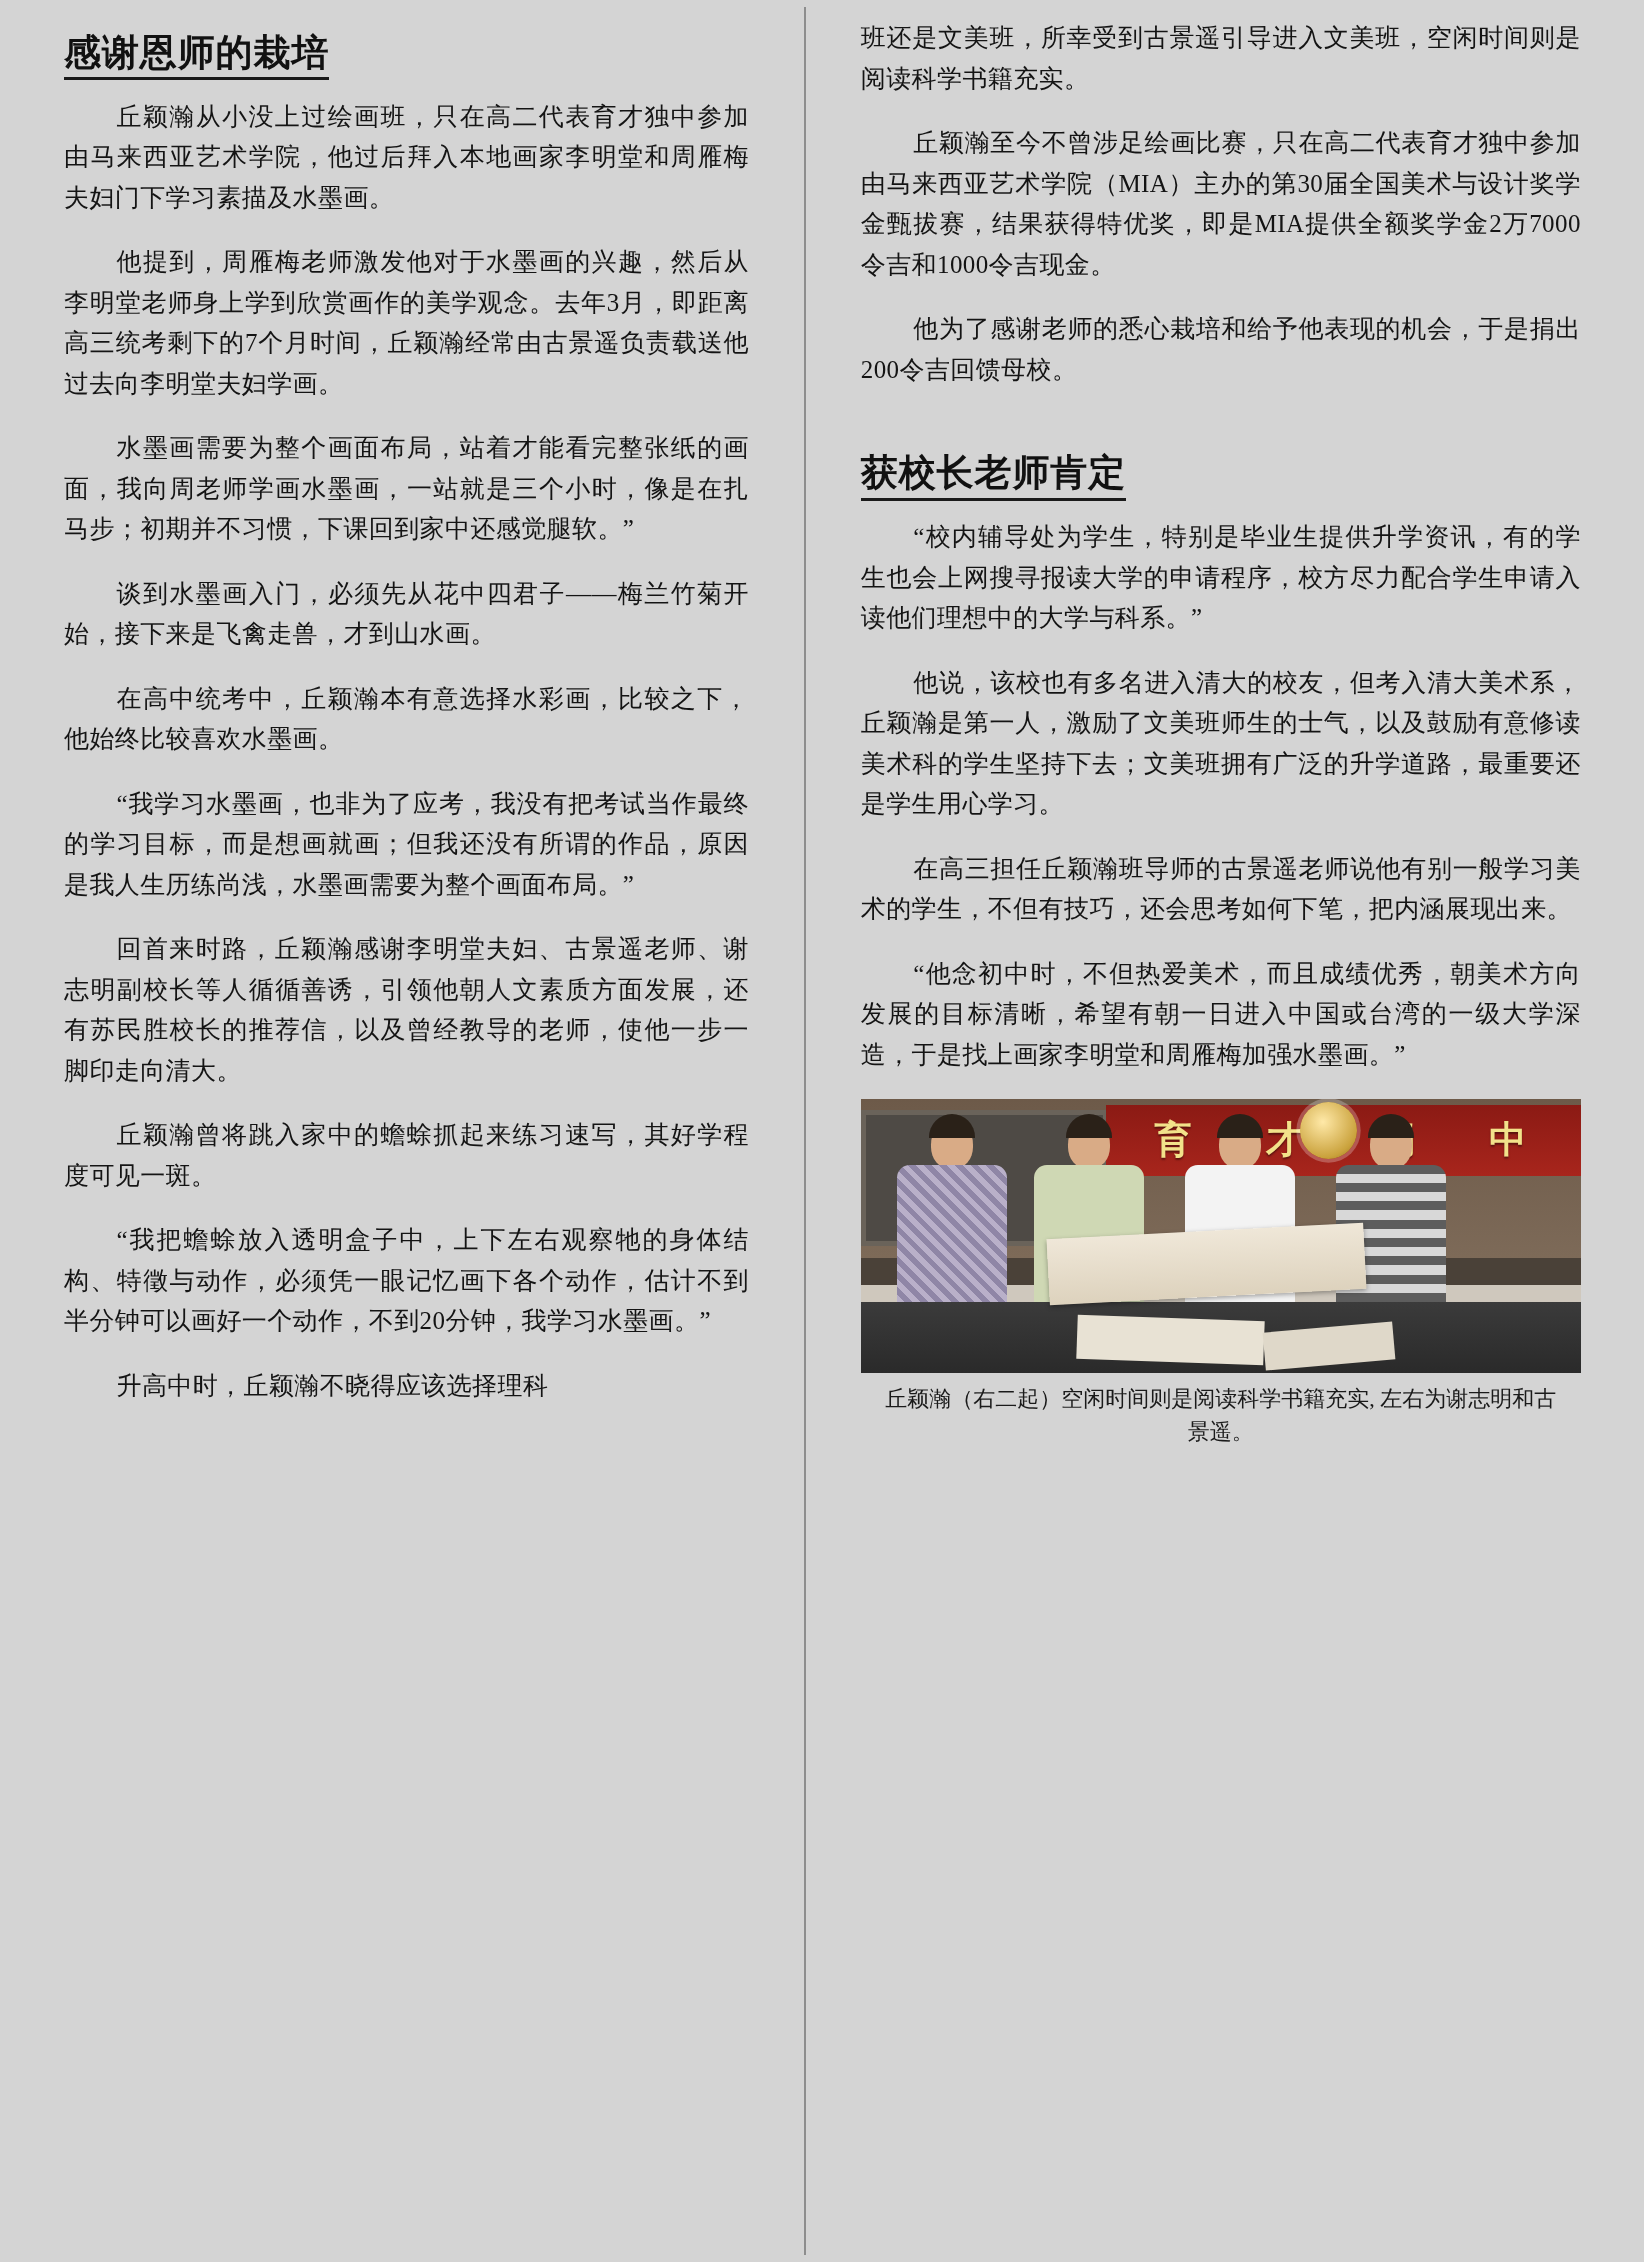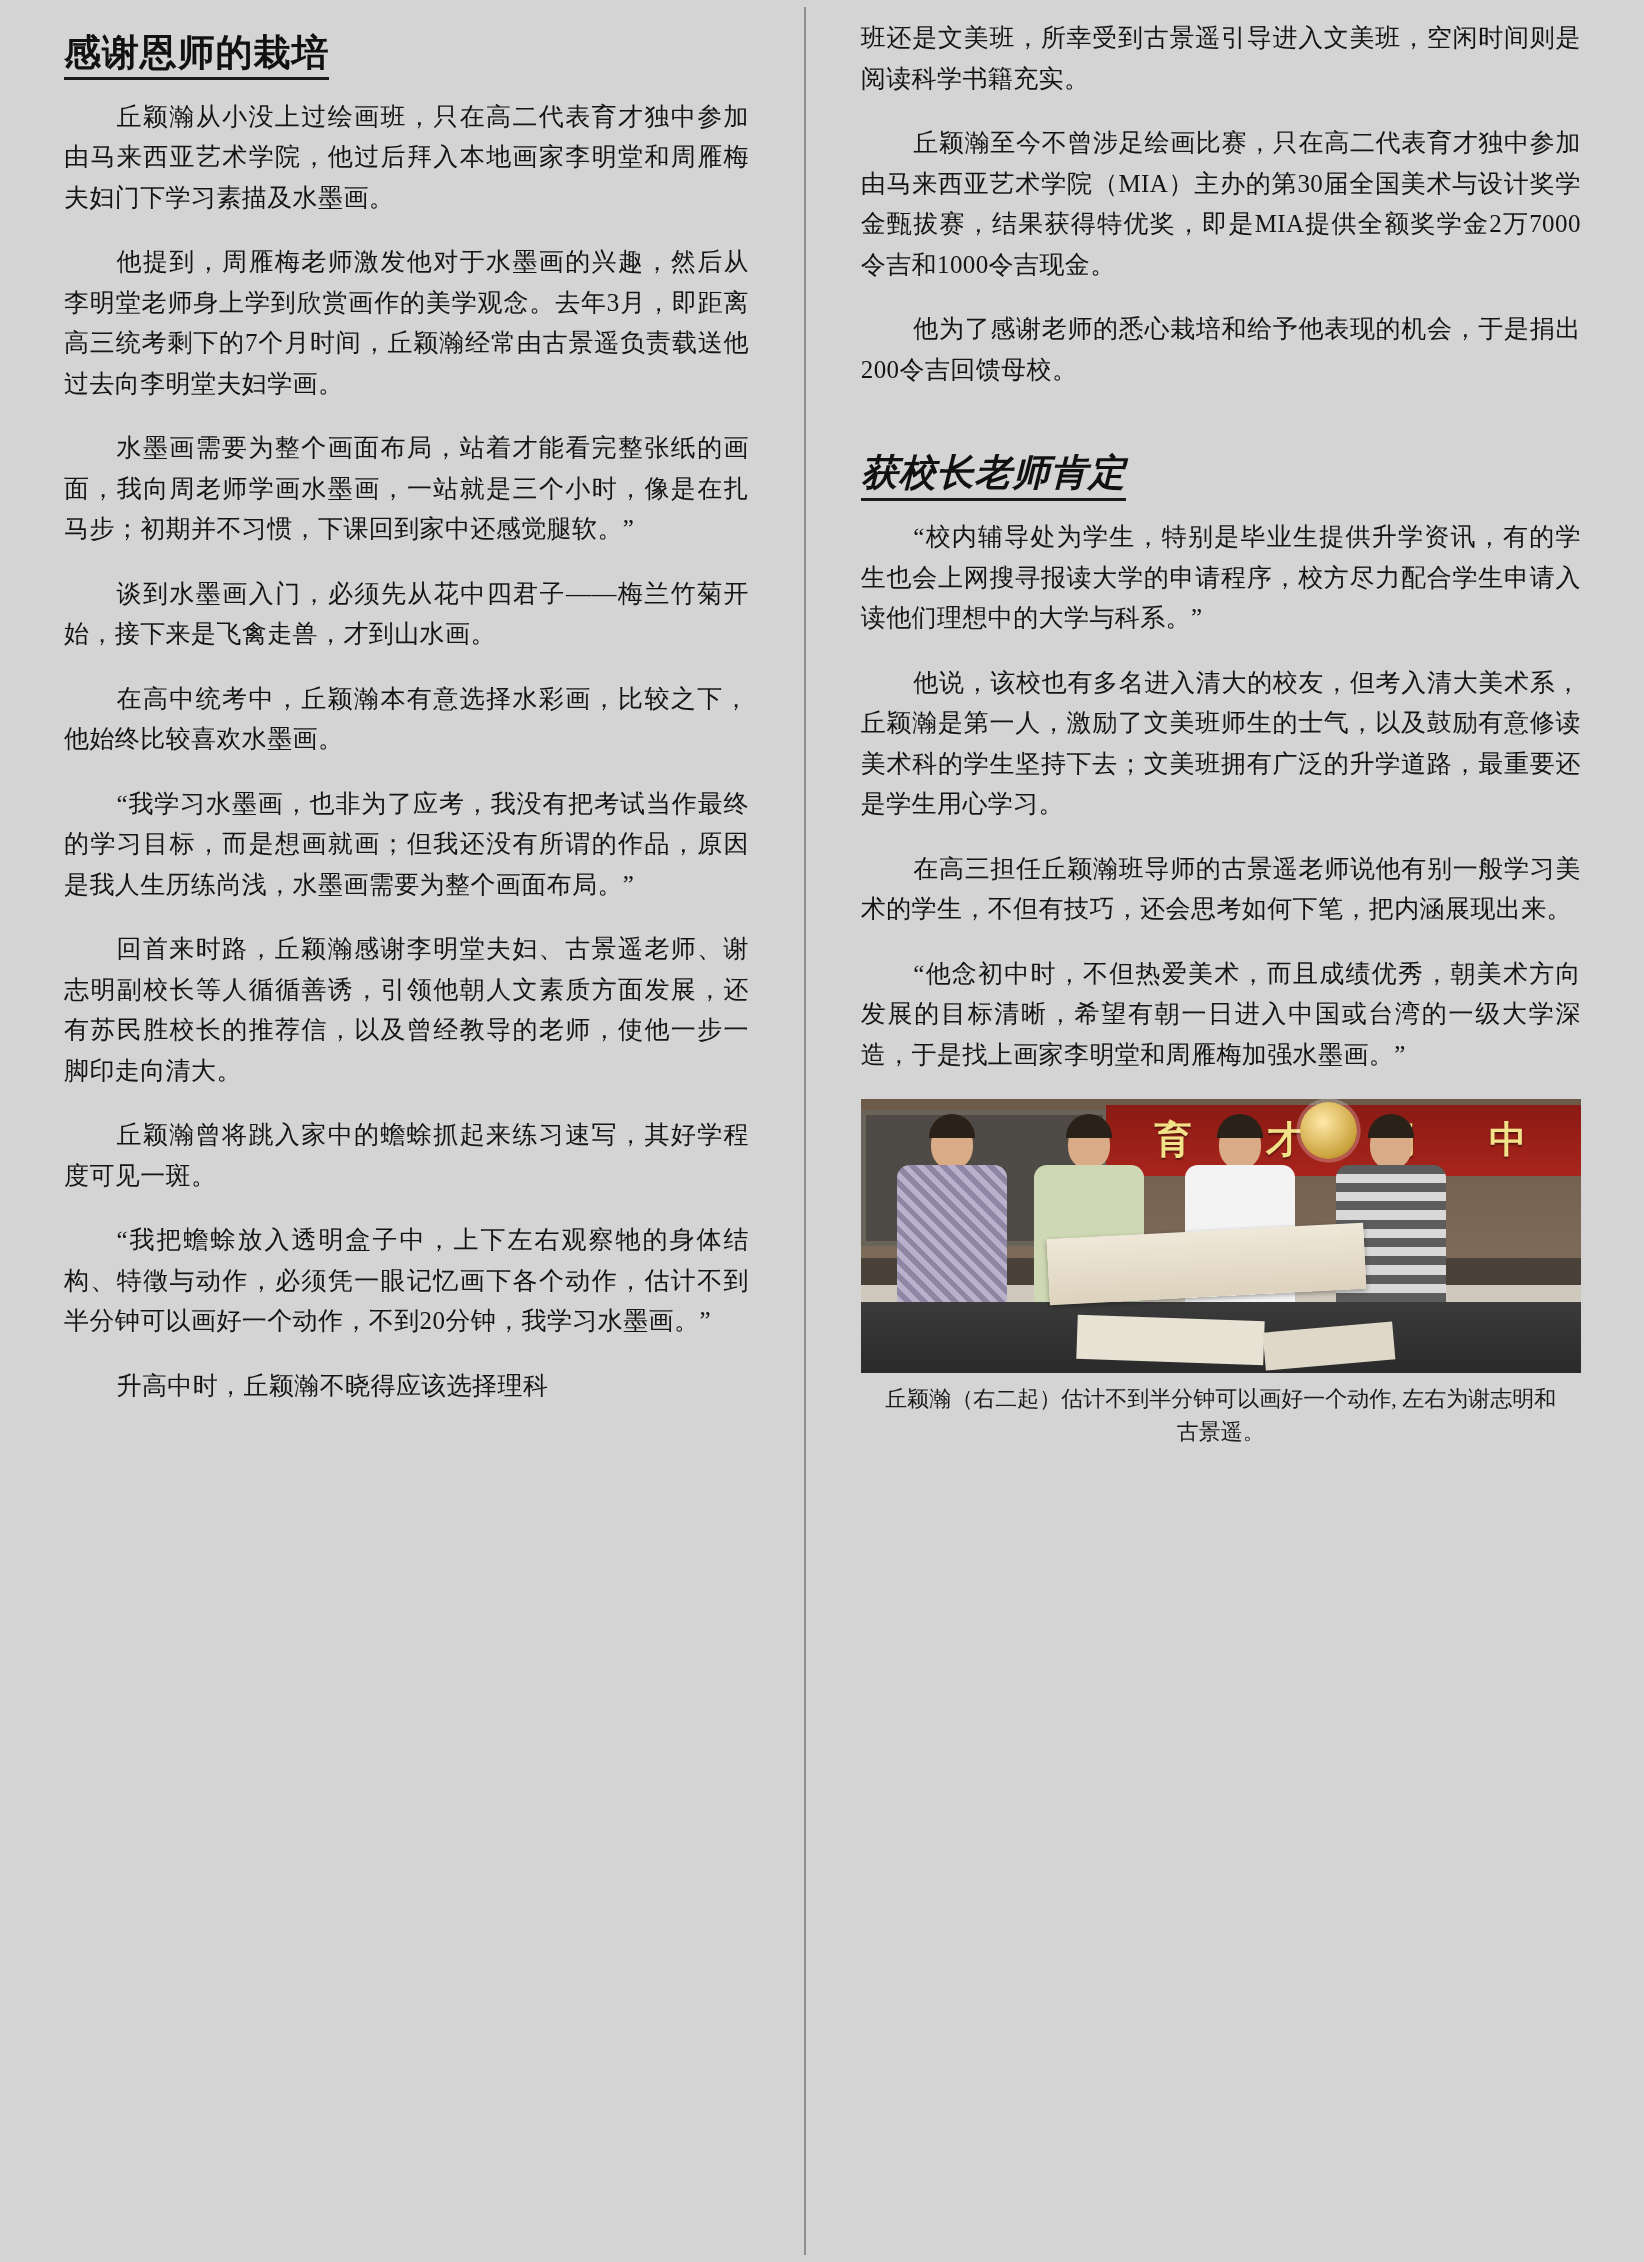--- a/index.html
+++ b/index.html
@@ -46,21 +46,20 @@
     letter-spacing: 0.9px;
     margin: 12.8px 0 16.4px 0;
     padding-bottom: 2px;
     display: inline-block;
     border-bottom: 3.7px solid #1a1a1a;
     color: #111;
     line-height: 1.2;
   }
   h2.heading.second {
     margin-top: 37px;
-    font-style: italic;
   }
   p.body {
     font-size: 25px;
     line-height: 1.62;
     color: #141414;
     margin: 0 0 24px 0;
     text-align: justify;
     text-justify: inter-ideograph;
     letter-spacing: 0.4px;
   }
@@ -257,18 +256,18 @@
           <div class="ph-head">
               <div class="ph-hair"></div>
             </div>
           <div class="ph-torso"></div>
         </div>
 
         <div class="ph-paper"></div>
         <div class="ph-paper2"></div>
         <div class="ph-paper3"></div>
       </div>
-      <div class="caption">丘颖瀚（右二起）估计不到半分钟可以画好一个动作, 左右为谢志明和古景遥。</div>
+      <div class="caption">丘颖瀚（右二起）空闲时间则是阅读科学书籍充实, 左右为谢志明和古景遥。</div>
     </div>
   </div>
 
 </div>
 
 
 </body></html>

